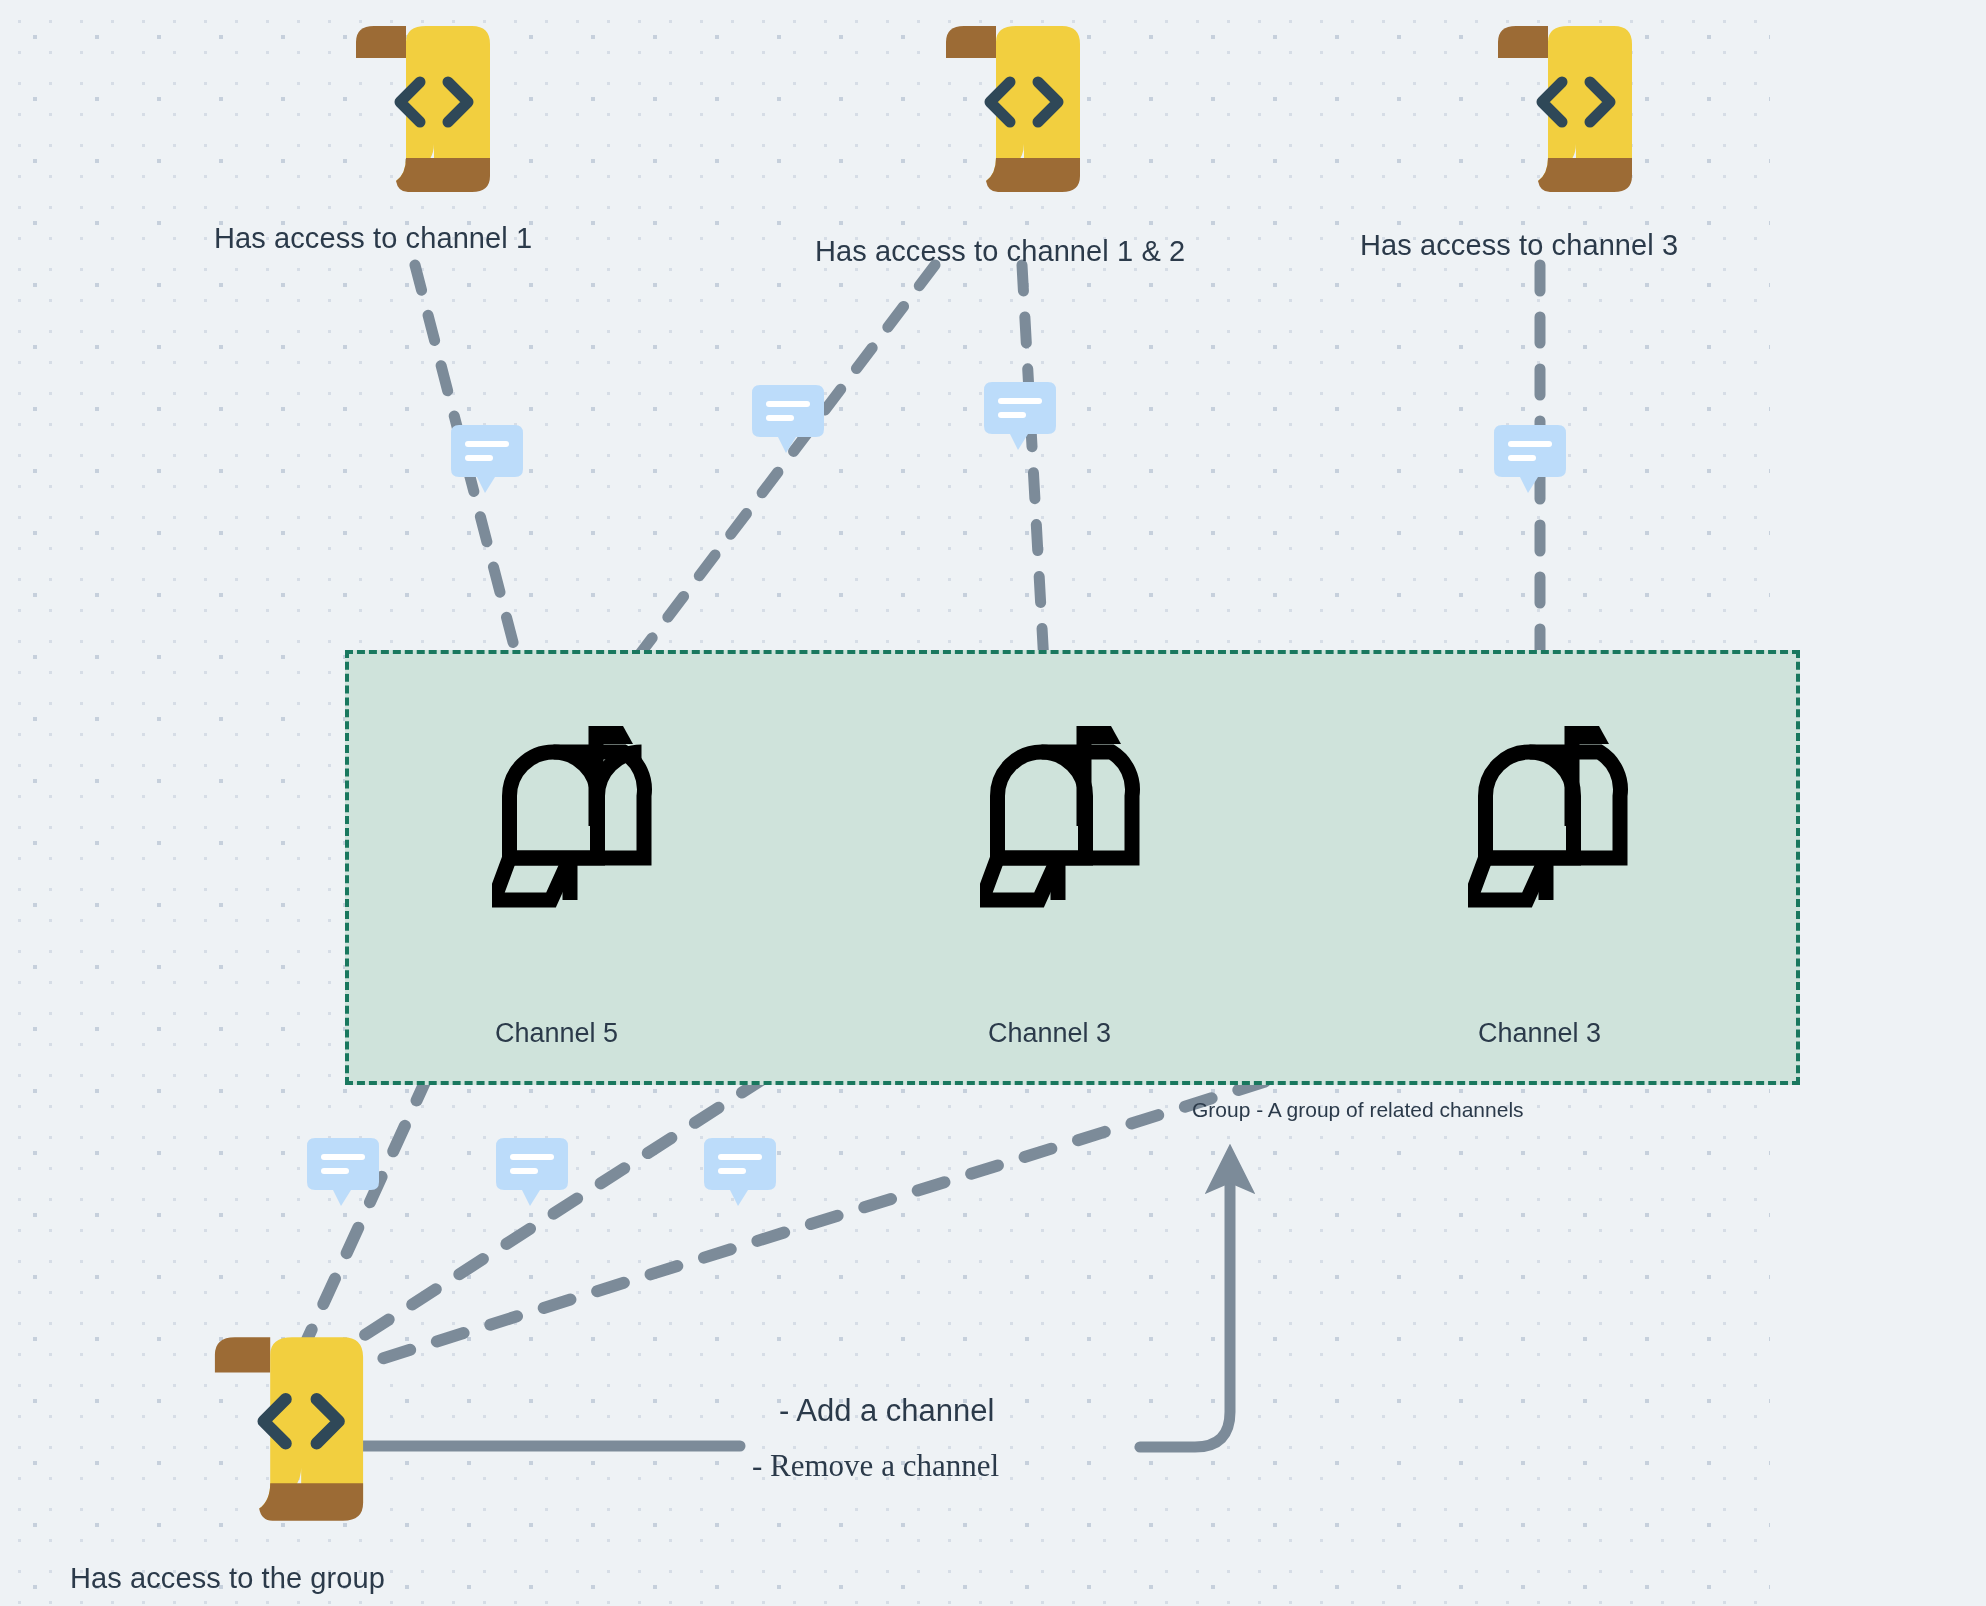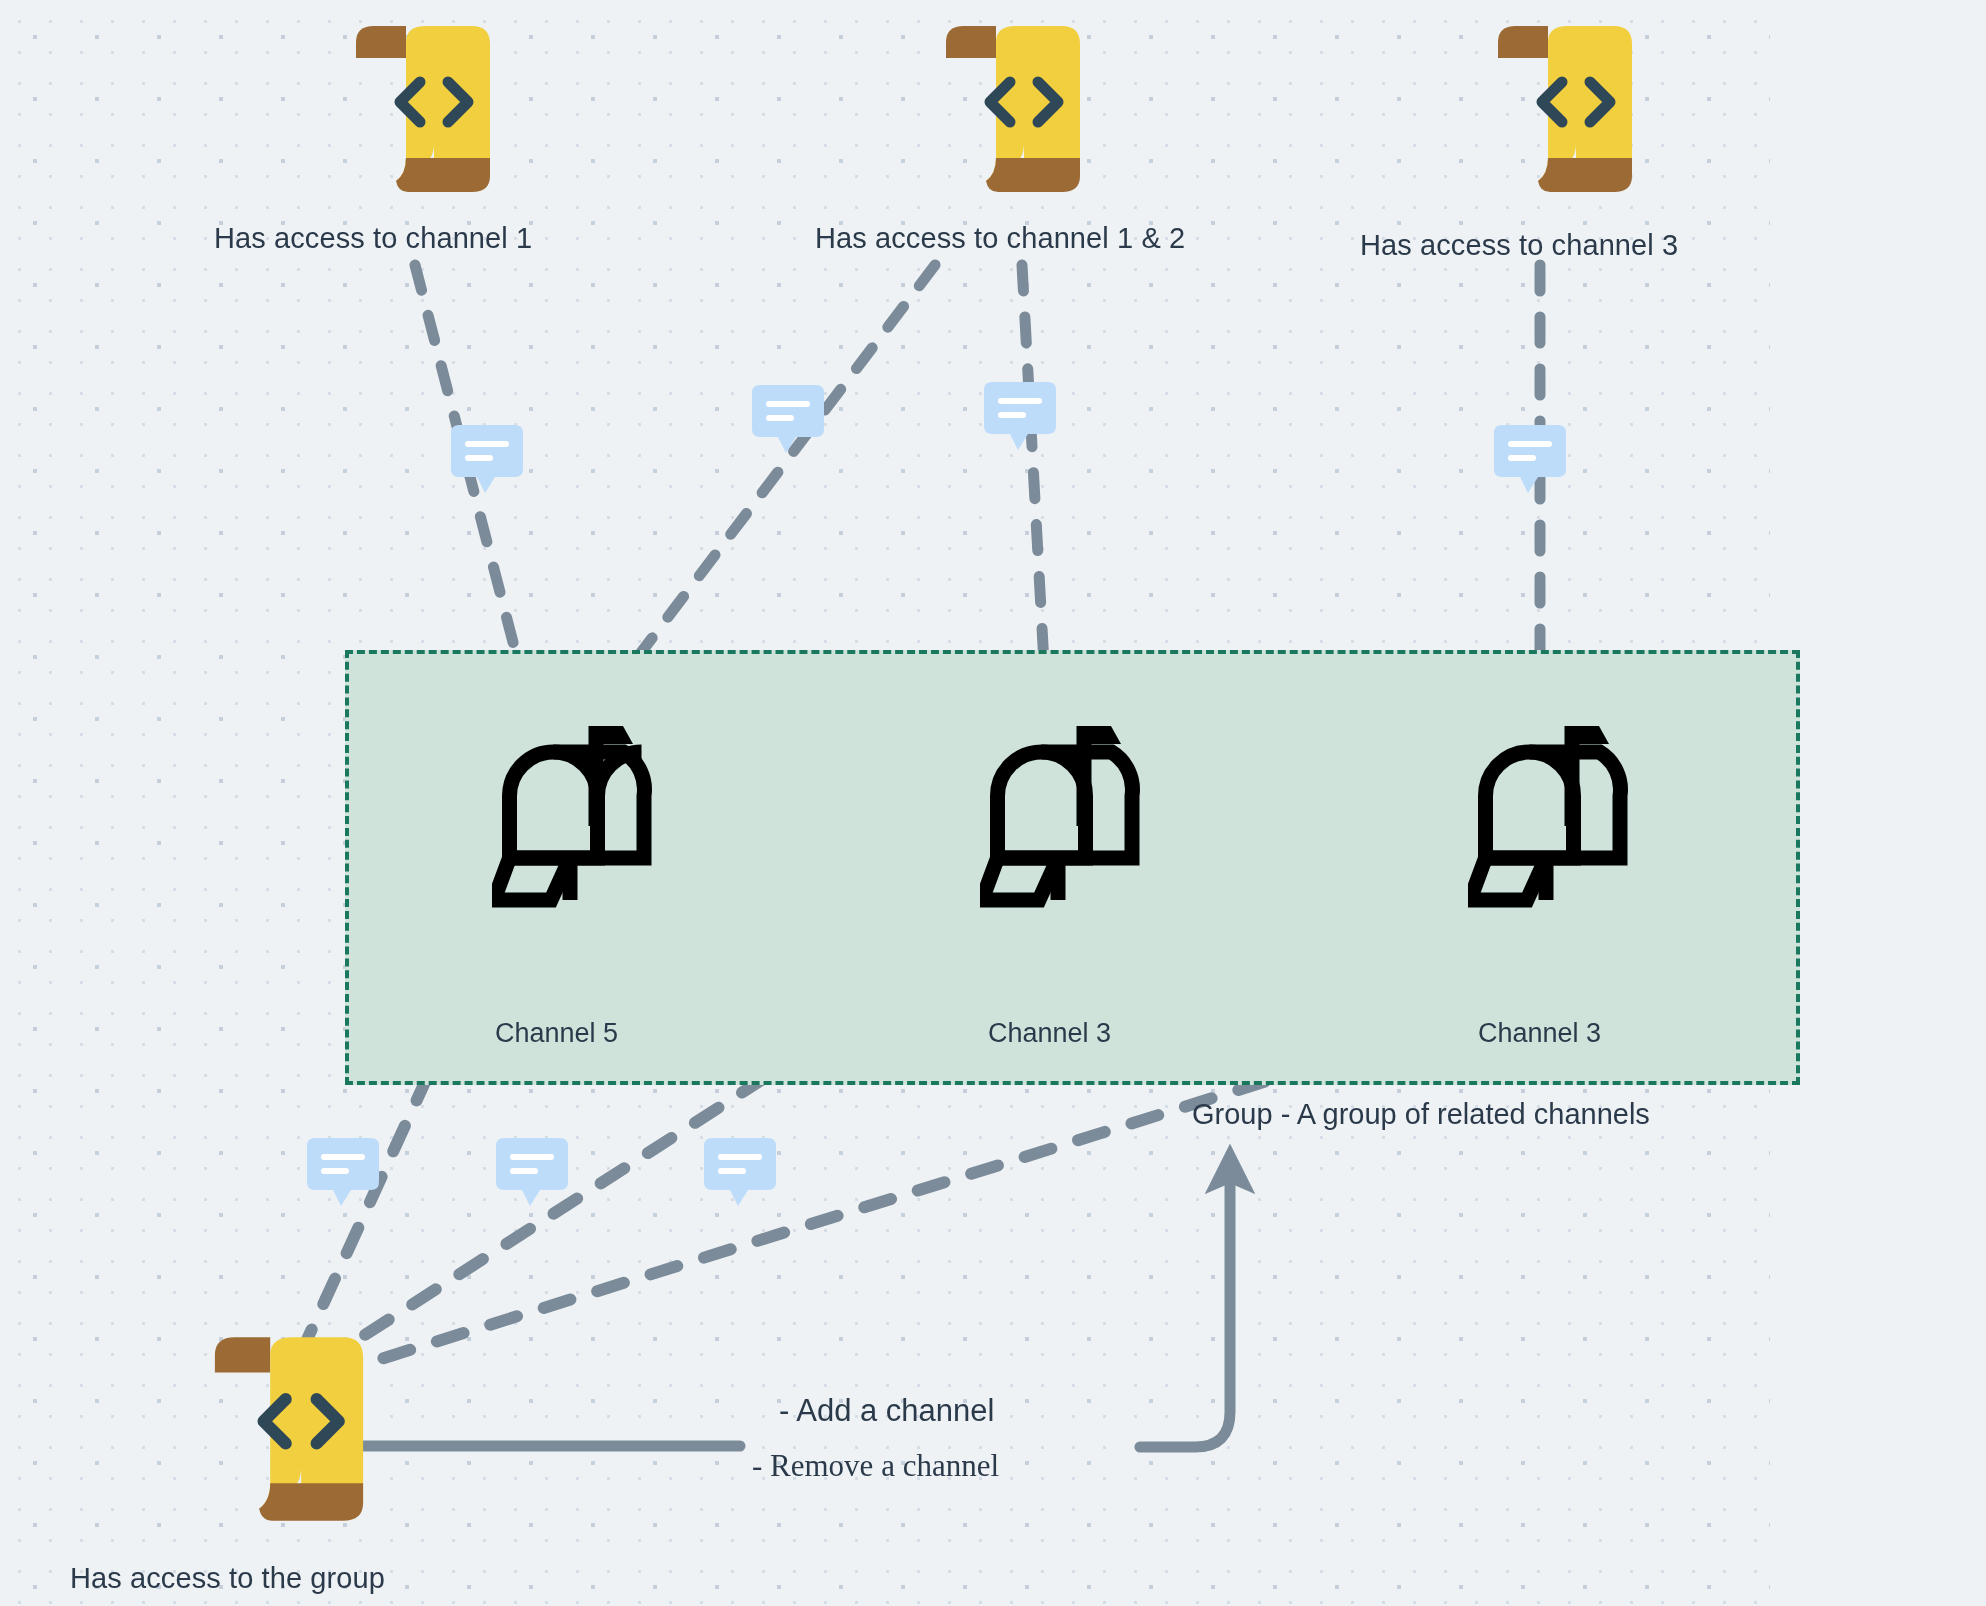--- a/index.html
+++ b/index.html
@@ -59,21 +59,21 @@
     top: 650px;
     width: 1455px;
     height: 435px;
     background: #cfe3db;
     border: 4px dashed #19785e;
     box-sizing: border-box;
   }
   .group-caption {
     position: absolute;
     color: #2b3a4a;
-    font-size: 29px;
+    font-size: 21px;
     white-space: nowrap;
   }
   .mailbox {
     position: absolute;
     width: 175px;
     height: 190px;
   }
   .bubble {
     position: absolute;
     width: 80px;
@@ -139,21 +139,21 @@
     <svg viewBox="0 0 150 170" width="150" height="170">
       <path d="M8,18 Q8,2 26,2 L58,2 L58,34 L8,34 Z" fill="#9c6b35"></path>
       <path d="M58,18 Q58,2 78,2 L124,2 Q142,2 142,20 L142,152 L86,152 L86,120 Q86,136 70,148 Q58,157 48,157 Q58,150 58,134 Z" fill="#f2cf3f"></path>
       <path d="M58,134 L142,134 L142,152 Q142,168 124,168 L60,168 Q50,168 48,157 Q58,150 58,134 Z" fill="#9c6b35"></path>
       <g fill="none" stroke="#2f4858" stroke-width="11" stroke-linecap="round" stroke-linejoin="round">
         <polyline points="72,58 52,78 72,98"></polyline>
         <polyline points="100,58 120,78 100,98"></polyline>
       </g>
     </svg>
   </div>
-  <div class="label" style="left:815px; top:222px;">Has access to channel 1 &amp; 2</div>
+  <div class="label" style="left:815px; top:235px;">Has access to channel 1 &amp; 2</div>
 
   <div class="node scroll-icon" style="left:1490px; top:24px;">
     <svg viewBox="0 0 150 170" width="150" height="170">
       <path d="M8,18 Q8,2 26,2 L58,2 L58,34 L8,34 Z" fill="#9c6b35"></path>
       <path d="M58,18 Q58,2 78,2 L124,2 Q142,2 142,20 L142,152 L86,152 L86,120 Q86,136 70,148 Q58,157 48,157 Q58,150 58,134 Z" fill="#f2cf3f"></path>
       <path d="M58,134 L142,134 L142,152 Q142,168 124,168 L60,168 Q50,168 48,157 Q58,150 58,134 Z" fill="#9c6b35"></path>
       <g fill="none" stroke="#2f4858" stroke-width="11" stroke-linecap="round" stroke-linejoin="round">
         <polyline points="72,58 52,78 72,98"></polyline>
         <polyline points="100,58 120,78 100,98"></polyline>
       </g>

